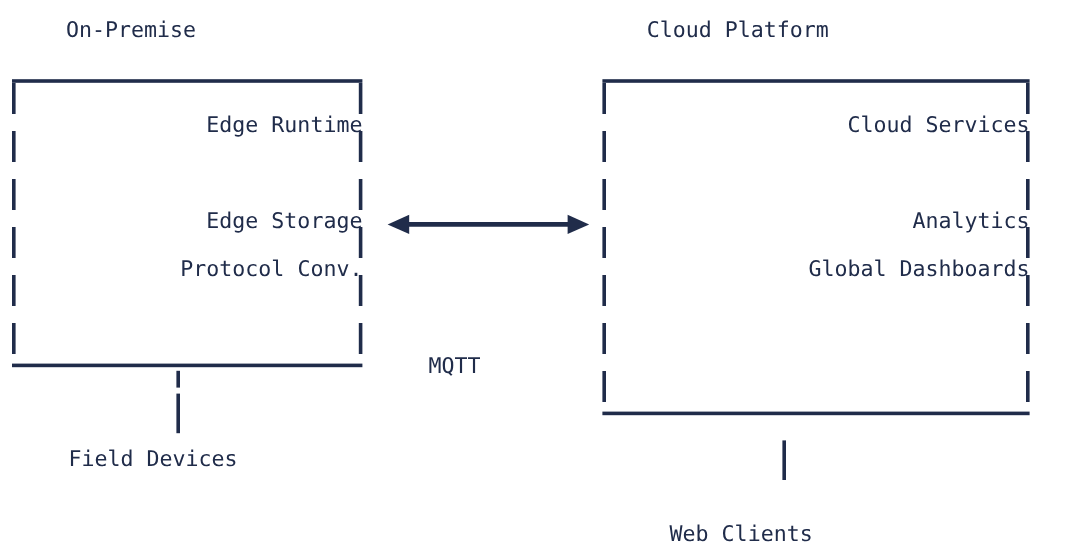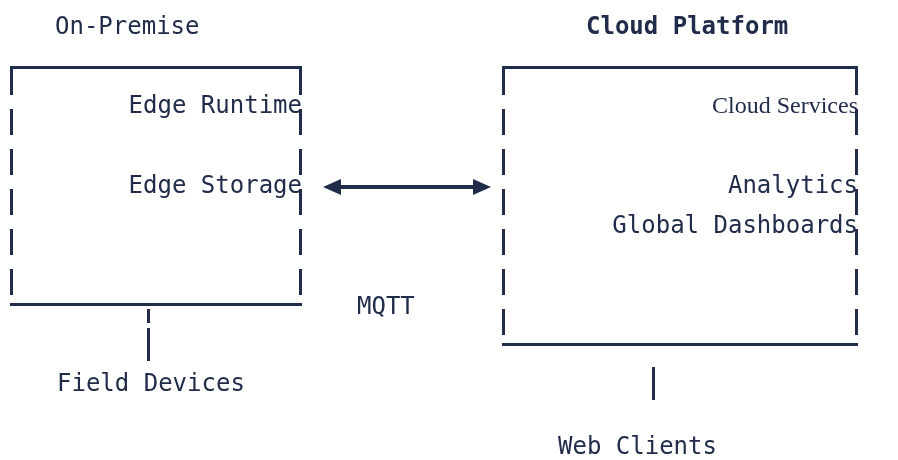--- a/index.html
+++ b/index.html
@@ -8,37 +8,36 @@
     background: #ffffff;
   }
   .canvas {
     --c: #202c4a;
     position: relative;
     width: 869px;
     height: 460px;
     background: #ffffff;
     color: var(--c);
     font-family: "DejaVu Sans Mono", "Liberation Mono", monospace;
-    font-size: 24px;
+    font-size: 18px;
     overflow: hidden;
   }
   .txt {
     position: absolute;
     line-height: 40px;
     white-space: pre;
   }
   .line {
     height: 40px;
     line-height: 40px;
     white-space: pre;
     text-align: right;
   }
   .indent {
     padding-left: 17px;
-    font-family: Liberation Serif, serif;
   }
   
   .box {
     position: absolute;
     box-sizing: border-box;
     border-top: 3px solid var(--c);
     border-bottom: 3px solid var(--c);
     padding: 16px 0 0 28px;
     background-image:
       repeating-linear-gradient(180deg, var(--c) 0 26px, transparent 26px 40px),
@@ -62,26 +61,27 @@
   .arrow polygon {
     fill: var(--c);
   }
 </style>
 </head>
 <body>
 
 <div class="canvas">
 
   <div class="txt" style="left:55px; top:6px;">On-Premise</div>
-  <div class="txt" style="left:586px; top:6px;font-weight:bold;">Cloud Platform</div>
+  <div class="txt" style="left:539px; top:6px;">Cloud Platform</div>
 
   <div class="box" style="left:10px; top:66px; width:292px; height:240px;">
     <div class="line">Edge Runtime</div>
     <div class="line"></div>
     <div class="line">Edge Storage</div>
+    <div class="line">Protocol Conv.</div>
   </div>
 
   <div class="box" style="left:502px; top:66px; width:356px; height:280px;">
     <div class="line indent">Cloud Services</div>
     <div class="line"></div>
     <div class="line">Analytics</div>
     <div class="line">Global Dashboards</div>
   </div>
 
   <svg class="arrow" style="left:320px; top:175px;" width="174" height="24" viewBox="0 0 174 24" xmlns="http://www.w3.org/2000/svg">

